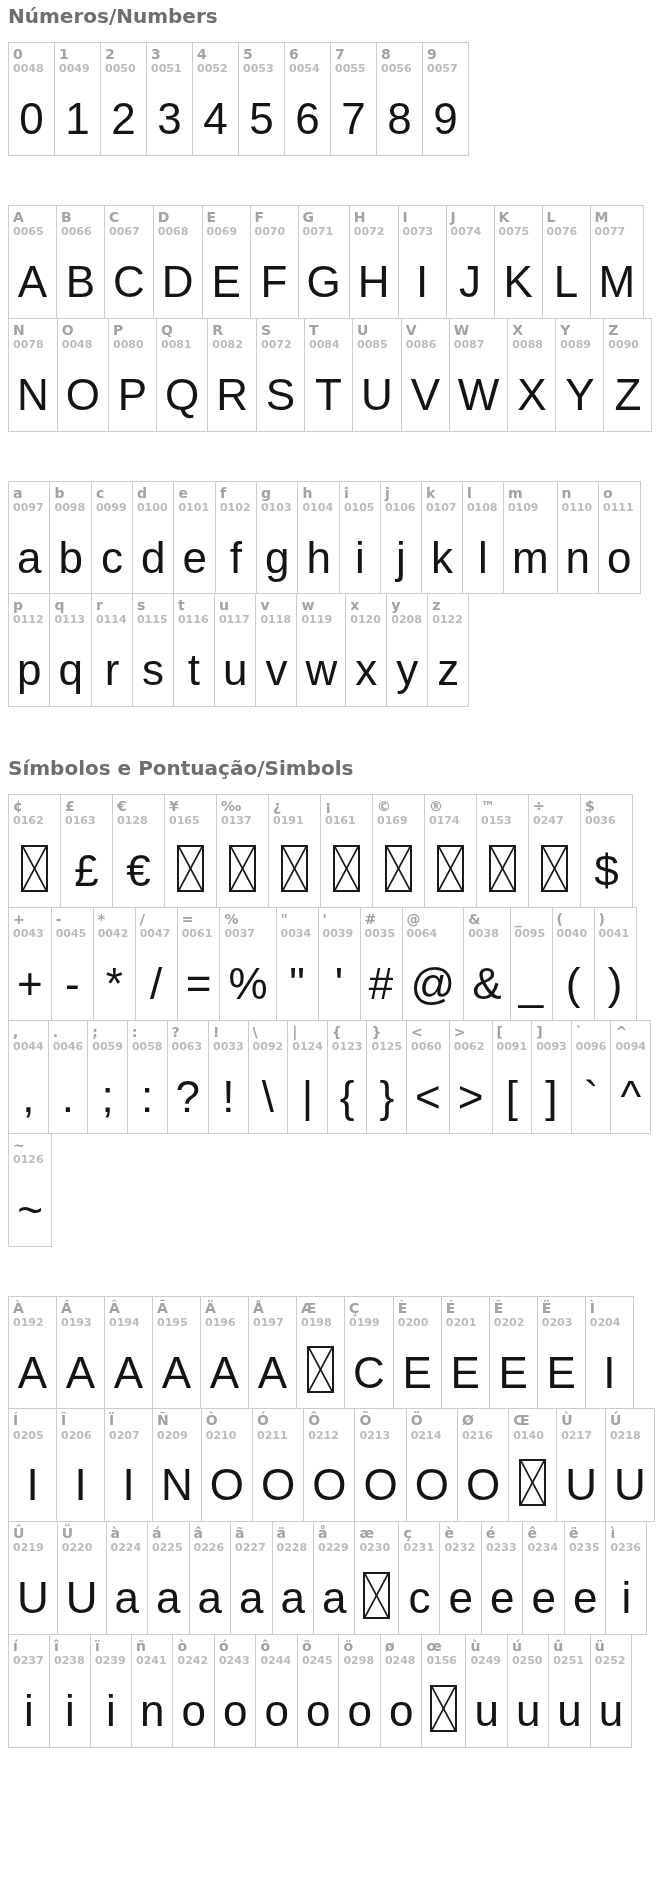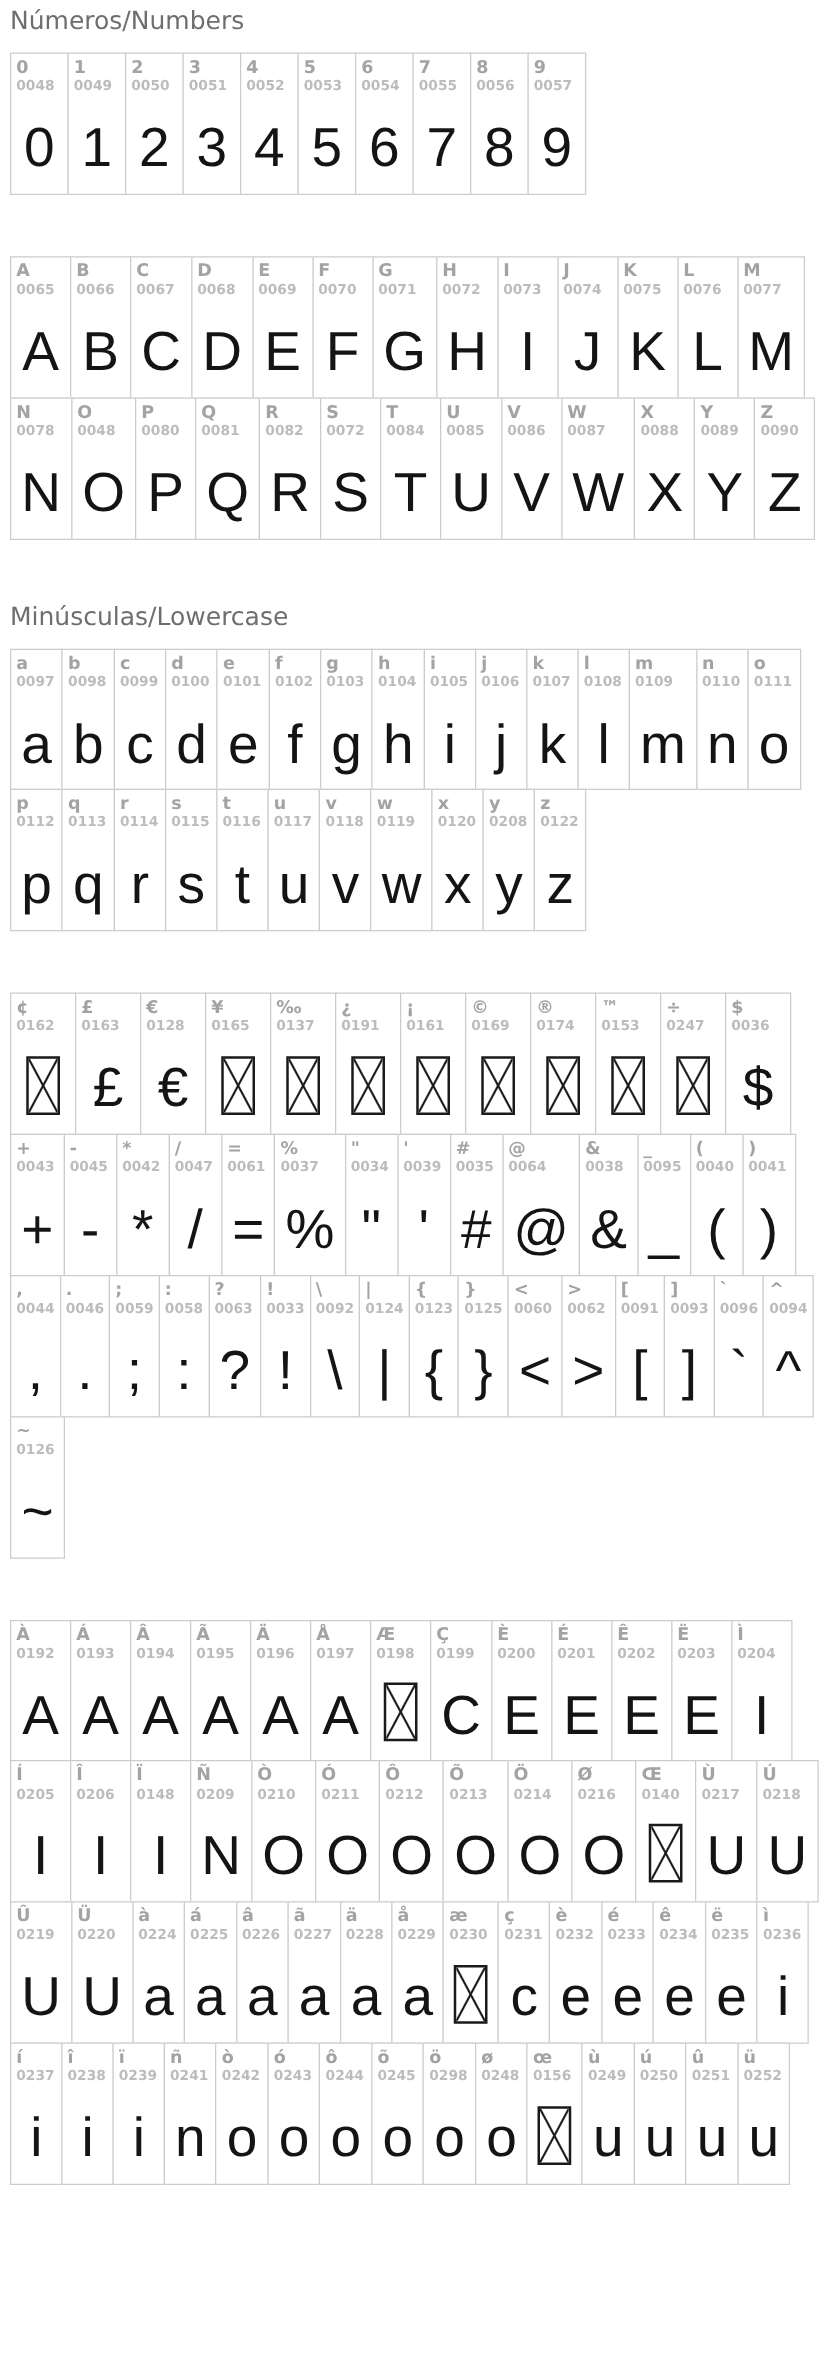--- a/index.html
+++ b/index.html
@@ -6,21 +6,21 @@
   body {
     font-family: "DejaVu Sans", "Liberation Sans", sans-serif;
     width: 661px;
     padding: 4px 0 0 8px;
     box-sizing: border-box;
     color:#111;
   }
   .section { margin-bottom: 49px; }
   .section-title {
     color:#6e6e6e;
-    font-weight:400;
+    font-weight:700;
     font-size:20px;
     margin:0 0 14px 0;
     line-height:1.2;
   }
   .row { display:flex; width:max-content; }
   .row + .row { margin-top:-1px; }
   .cell {
     border:1px solid #cccccc;
     margin-left:-1px;
     background:#ffffff;
@@ -416,21 +416,20 @@
             <span class="ch">Z</span>
             <span class="code">0090</span>
           </div>
           <div class="glyphbox">
             <span class="glyph">Z</span>
           </div>
         </div>
       </div>
     </div>
     <div class="section sec-lowercase">
-      <h2 class="section-title">Minúsculas/Lowercase</h2>
       <div class="row row-0">
         <div class="cell">
           <div class="label">
             <span class="ch">a</span>
             <span class="code">0097</span>
           </div>
           <div class="glyphbox">
             <span class="glyph">a</span>
           </div>
         </div>
@@ -657,20 +656,21 @@
             <span class="ch">z</span>
             <span class="code">0122</span>
           </div>
           <div class="glyphbox">
             <span class="glyph">z</span>
           </div>
         </div>
       </div>
     </div>
     <div class="section sec-symbols">
+      <h2 class="section-title">Símbolos e Pontuação/Simbols</h2>
       <div class="row row-0">
         <div class="cell">
           <div class="label">
             <span class="ch">¢</span>
             <span class="code">0162</span>
           </div>
           <div class="glyphbox">
             <span class="notdef"></span>
           </div>
         </div>
@@ -1195,21 +1195,21 @@
             <span class="ch">Î</span>
             <span class="code">0206</span>
           </div>
           <div class="glyphbox">
             <span class="glyph">I</span>
           </div>
         </div>
         <div class="cell">
           <div class="label">
             <span class="ch">Ï</span>
-            <span class="code">0148</span>
+            <span class="code">0207</span>
           </div>
           <div class="glyphbox">
             <span class="glyph">I</span>
           </div>
         </div>
         <div class="cell">
           <div class="label">
             <span class="ch">Ñ</span>
             <span class="code">0209</span>
           </div>

